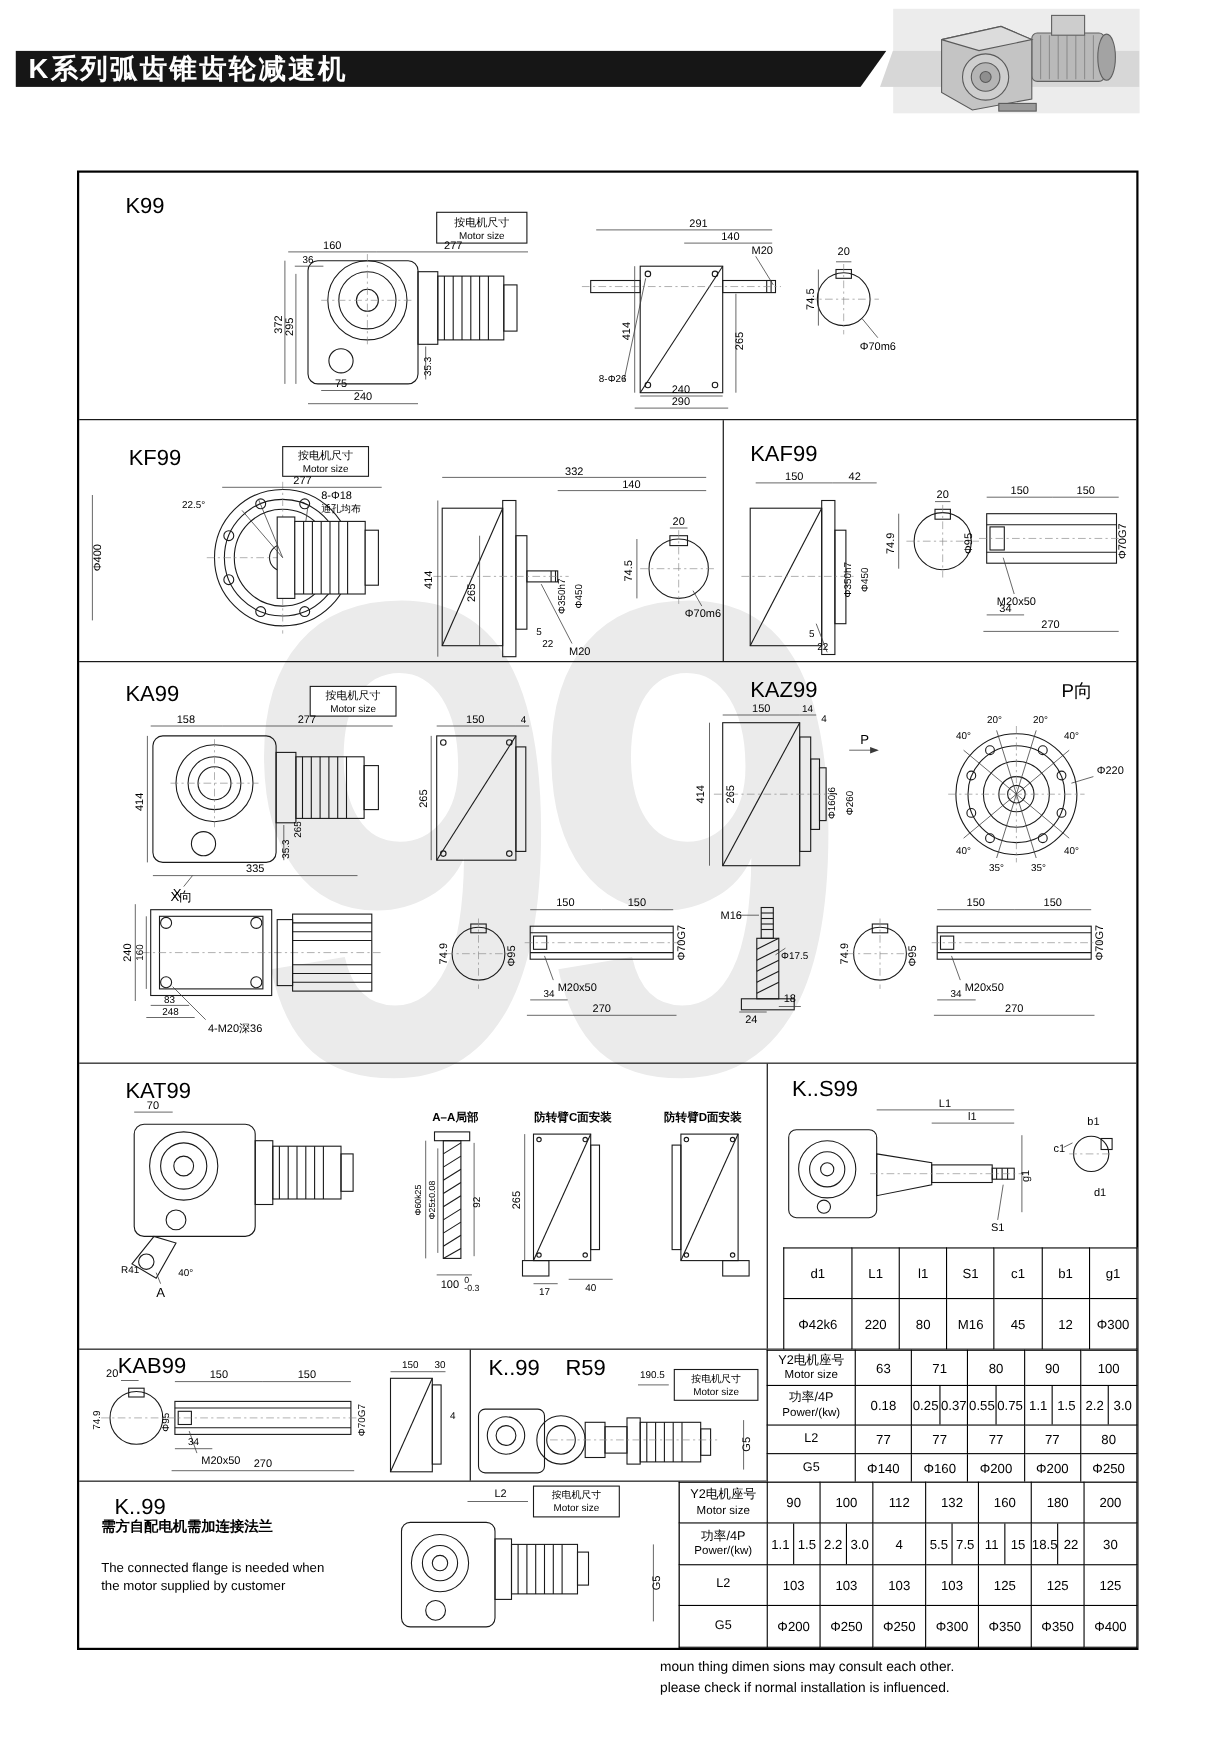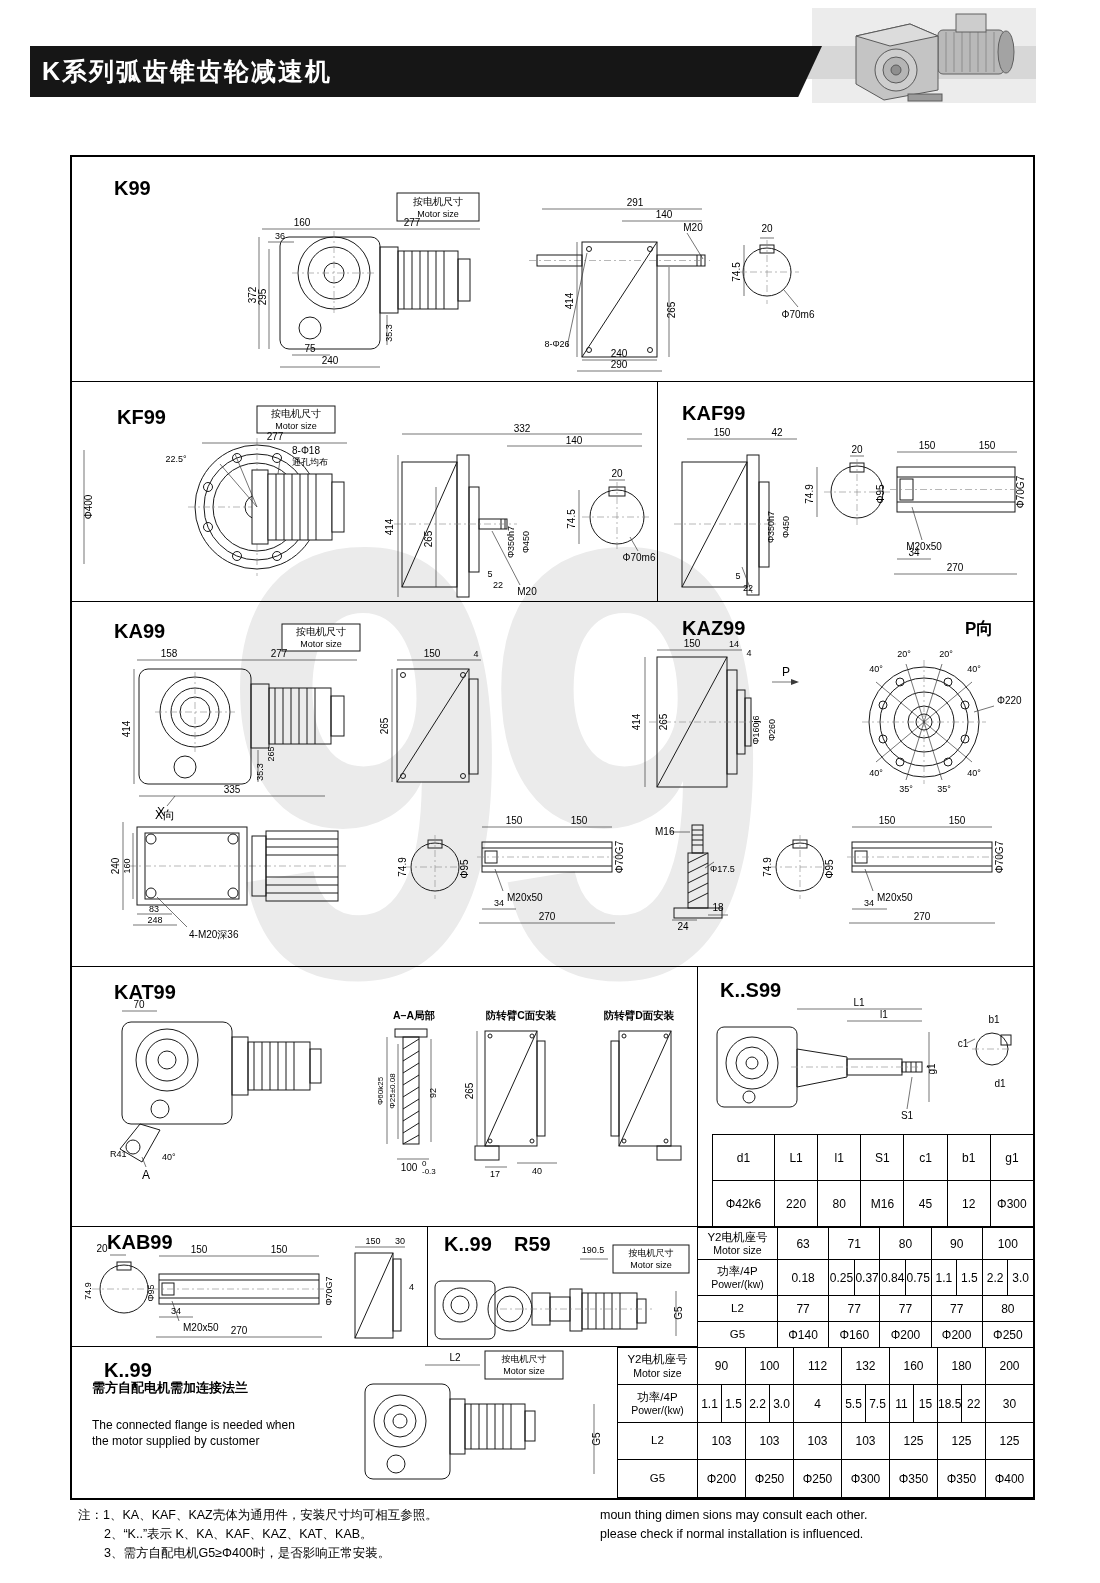--- a/index.html
+++ b/index.html
@@ -1,35 +1,35 @@
 <!DOCTYPE html>
 <html><head>
 <meta charset="utf-8">
 <style>
 *{margin:0;padding:0;box-sizing:border-box}
 html,body{background:#fff}
 .page{position:relative;width:1100px;height:1583px;background:#fff;overflow:hidden;
   font-family:"Liberation Sans","DejaVu Sans",sans-serif;color:#000}
 
-.banner{position:absolute;left:30px;top:46px;width:792px;height:51px;background:#161616;
+.banner{position:absolute;left:14px;top:46px;width:792px;height:33px;background:#161616;
   clip-path:polygon(0 0,100% 0,97% 100%,0 100%);z-index:5;display:flex;align-items:center}
 .banner-title{color:#fff;font-size:25px;font-weight:bold;letter-spacing:2px;padding-left:12px;white-space:nowrap}
 .banner-gray{position:absolute;left:800px;top:46px;width:236px;height:33px;background:#d7d7d7;
   clip-path:polygon(5% 0,100% 0,100% 100%,0 100%);z-index:2}
 .banner-gray2{position:absolute;left:812px;top:8px;width:224px;height:95px;background:#ececec;z-index:1}
 .product{position:absolute;left:838px;top:4px;z-index:6}
 
 .frame{position:absolute;left:70px;top:155px;width:965px;height:1345px;border:2px solid #000}
 .watermark{position:absolute;left:150px;top:330px;z-index:0;font-size:520px;font-weight:bold;
   color:#ebebeb;line-height:.9;letter-spacing:-28px;transform:scaleY(1.18);transform-origin:top left;
   font-family:"Liberation Sans",sans-serif;user-select:none}
 .sec{position:absolute;left:0;width:961px;border-bottom:1px solid #000;z-index:1}
 .sec.last{border-bottom:none}
 .vdiv{position:absolute;top:0;bottom:0;width:1px;background:#000}
-.model-title{position:absolute;font-size:20px;font-weight:bold;z-index:3;white-space:nowrap}
+.model-title{position:absolute;font-size:20px;font-weight:normal;z-index:3;white-space:nowrap}
 .model-title.small{font-size:17px}
 .draw{position:absolute;z-index:2;overflow:visible}
 
 .g line,.g rect,.g circle,.g ellipse,.g path,.g polygon,.g polyline{fill:none;stroke:#1a1a1a;stroke-width:1}
 .gd line,.gd path,.gd polyline{fill:none;stroke:#3a3a3a;stroke-width:.7}
 .gd polygon{fill:#3a3a3a;stroke:none}
 .wf rect,.wf circle,.wf polygon{fill:#fff}
 .cl{stroke:#888 !important;stroke-width:.6 !important;stroke-dasharray:7 3 2 3}
 svg text{font-family:"Liberation Sans","DejaVu Sans",sans-serif;font-size:10px;fill:#000;stroke:none}
 svg text.t9{font-size:9px}
@@ -870,21 +870,21 @@
           </td>
           <td>0.18</td>
           <td class="split">
                 <div class="halves">
                   <span>0.25</span>
                   <span>0.37</span>
                 </div>
               </td>
           <td class="split">
                 <div class="halves">
-                  <span>0.84</span>
+                  <span>0.55</span>
                   <span>0.75</span>
                 </div>
               </td>
           <td class="split">
                 <div class="halves">
                   <span>1.1</span>
                   <span>1.5</span>
                 </div>
               </td>
           <td class="split">
@@ -1034,23 +1034,18 @@
           <td>Φ300</td>
           <td>Φ350</td>
           <td>Φ350</td>
           <td>Φ400</td>
         </tr>
       </tbody>
         </table>
     </div>
   </div>
 
-  <div class="notes" style="left:78px;top:1506px;width:450px">
-    <div>注：1、KA、KAF、KAZ壳体为通用件，安装尺寸均可相互参照。</div>
-    <div class="ind">2、“K..”表示 K、KA、KAF、KAZ、KAT、KAB。</div>
-    <div class="ind">3、需方自配电机G5≥Φ400时，是否影响正常安装。</div>
-  </div>
   <div class="notes" style="left:556px;top:1506px;width:475px">
     <div class="ind2">moun thing dimen sions may consult each other.</div>
     <div class="ind2">please check if normal installation is influenced.</div>
   </div>
 
 </div>
 
 </body></html>

